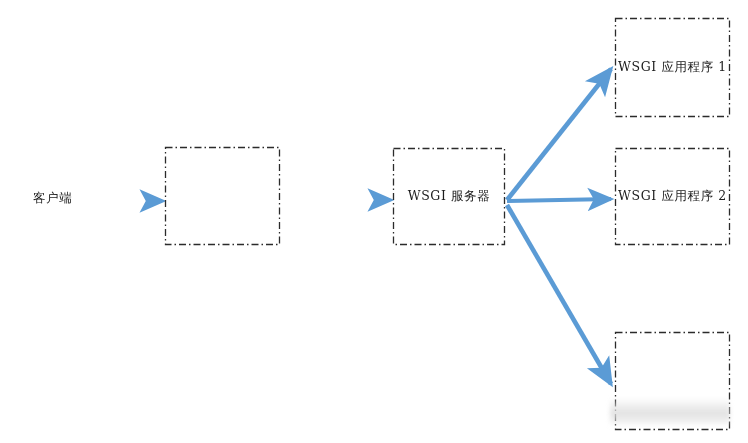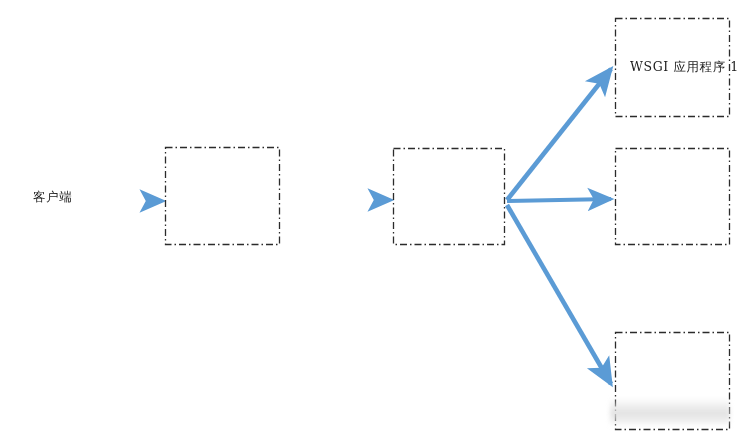--- a/index.html
+++ b/index.html
@@ -37,21 +37,21 @@
   .node-label {
     font-family: "DejaVu Serif", "Liberation Serif", serif;
     font-size: 12.5px;
     color: #1c1c1c;
     letter-spacing: 0.6px;
     white-space: nowrap;
     line-height: 1;
   }
   .plain-label {
     position: absolute;
-    font-family: Liberation Mono, monospace;
+    font-family: Liberation Sans, sans-serif;
     font-size: 12.5px;
     color: #1c1c1c;
     letter-spacing: 0.6px;
     white-space: nowrap;
     line-height: 1;
   }
   
   .dashdot-frame {
     position: absolute;
     left: 0;
@@ -108,22 +108,28 @@
     <rect x="615.5" y="18.5" width="114" height="98" fill="none" stroke="#2b2b2b" stroke-width="1.3" stroke-dasharray="7 3 1.5 3"></rect>
     <rect x="615.5" y="148.5" width="114" height="96" fill="none" stroke="#2b2b2b" stroke-width="1.3" stroke-dasharray="7 3 1.5 3"></rect>
     <rect x="615.5" y="332.5" width="114" height="97" fill="none" stroke="#2b2b2b" stroke-width="1.3" stroke-dasharray="7 3 1.5 3"></rect>
   </svg>
 
   <div class="plain-label" style="left:33px; top:192px;">
     <span>客户端</span>
   </div>
 
 
+  <div class="node-box nb-plain" style="left:393px; top:148px; width:112px; height:97px;">
+    <span class="node-label">WSGI 服务器</span>
+  </div>
 
-  <div class="node-box nb-plain" style="left:615px; top:18px; width:115px; height:99px;margin-left:12px;">
+  <div class="node-box nb-plain" style="left:615px; top:18px; width:115px; height:99px;">
     <span class="node-label">WSGI 应用程序 1</span>
   </div>
 
+  <div class="node-box nb-plain" style="left:615px; top:148px; width:115px; height:97px;">
+    <span class="node-label">WSGI 应用程序 2</span>
+  </div>
 
 
   <div id="watermark" style="left:610px; top:398px; width:120px; height:28px;"></div>
 
 </div>
 
 </body></html>

